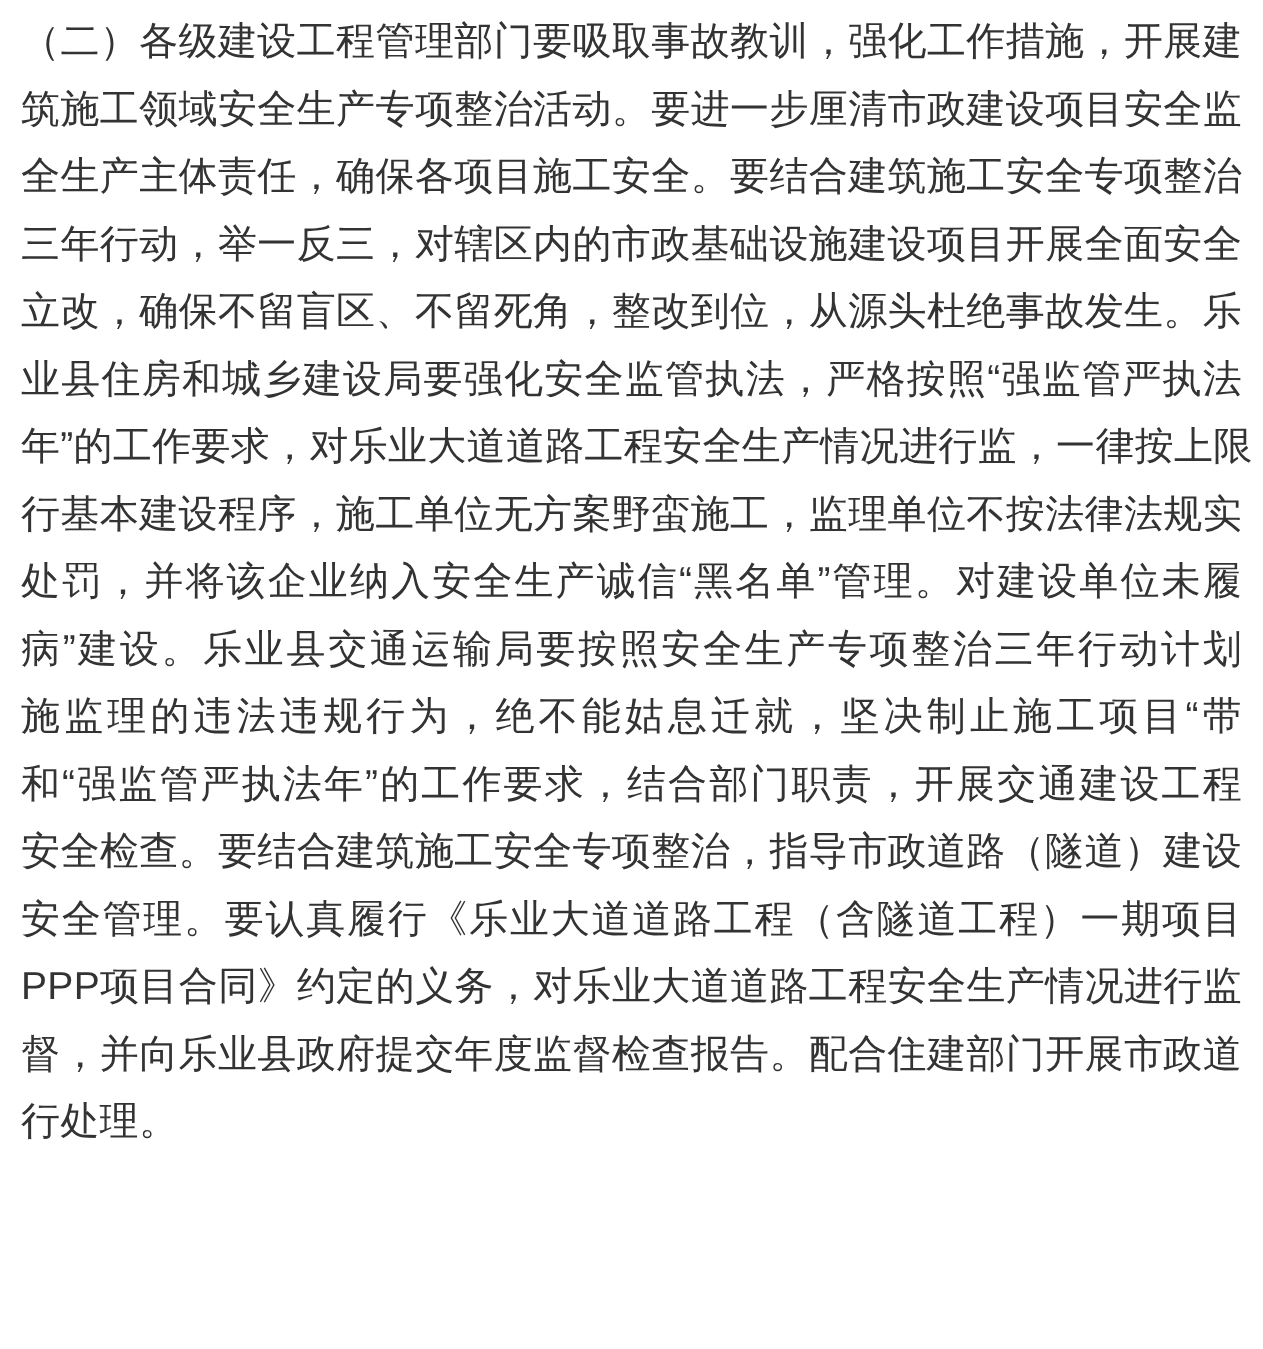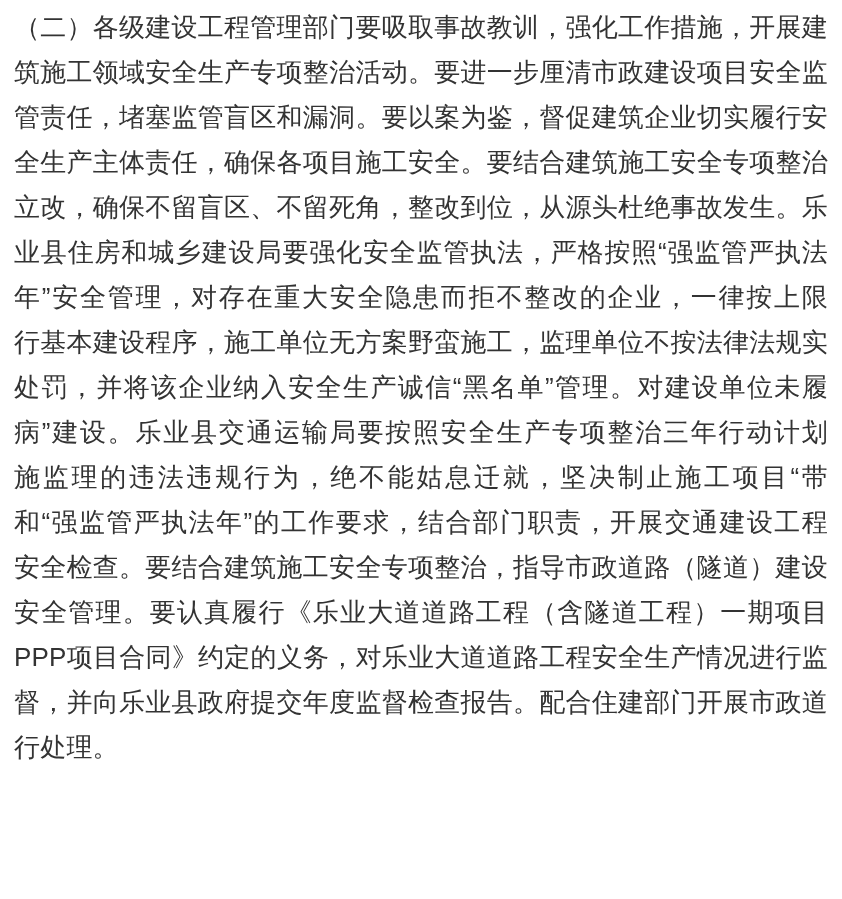--- a/index.html
+++ b/index.html
@@ -38,25 +38,25 @@
     text-align-last: left;
   }
 </style>
 </head>
 <body>
 
 <div class="doc-body">
   <div class="paragraph">
     <div class="line">（二）各级建设工程管理部门要吸取事故教训，强化工作措施，开展建</div>
     <div class="line">筑施工领域安全生产专项整治活动。要进一步厘清市政建设项目安全监</div>
-    <div class="line">管责任，堵塞监管盲区和漏洞。要以案为鉴，督促建筑企业切实履行安</div>
     <div class="line">全生产主体责任，确保各项目施工安全。要结合建筑施工安全专项整治</div>
+    <div class="line">三年行动，举一反三，对辖区内的市政基础设施建设项目开展全面安全</div>
     <div class="line">立改，确保不留盲区、不留死角，整改到位，从源头杜绝事故发生。乐</div>
     <div class="line">业县住房和城乡建设局要强化安全监管执法，严格按照“强监管严执法</div>
-    <div class="line">年”安全管理，对存在重大安全隐患而拒不整改的企业，一律按上限</div>
+    <div class="line">年”的工作要求，对乐业大道道路工程安全生产情况进行监，一律按上限</div>
     <div class="line">行基本建设程序，施工单位无方案野蛮施工，监理单位不按法律法规实</div>
     <div class="line">处罚，并将该企业纳入安全生产诚信“黑名单”管理。对建设单位未履</div>
     <div class="line">病”建设。乐业县交通运输局要按照安全生产专项整治三年行动计划</div>
     <div class="line">施监理的违法违规行为，绝不能姑息迁就，坚决制止施工项目“带</div>
     <div class="line">和“强监管严执法年”的工作要求，结合部门职责，开展交通建设工程</div>
     <div class="line">安全检查。要结合建筑施工安全专项整治，指导市政道路（隧道）建设</div>
     <div class="line">安全管理。要认真履行《乐业大道道路工程（含隧道工程）一期项目</div>
     <div class="line">PPP项目合同》约定的义务，对乐业大道道路工程安全生产情况进行监</div>
     <div class="line">督，并向乐业县政府提交年度监督检查报告。配合住建部门开展市政道</div>
     <div class="line last-line">行处理。</div>

